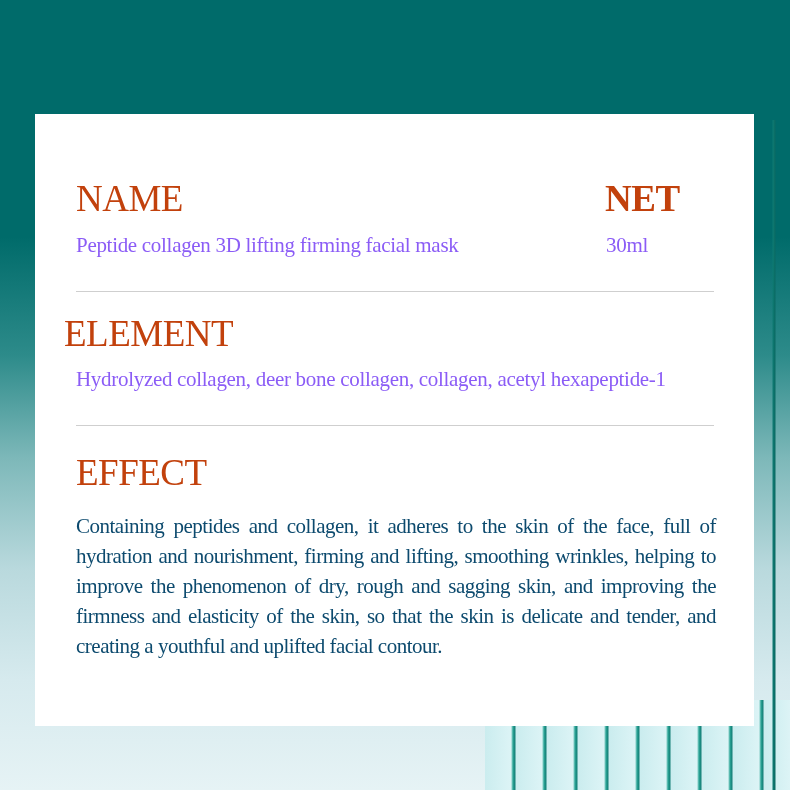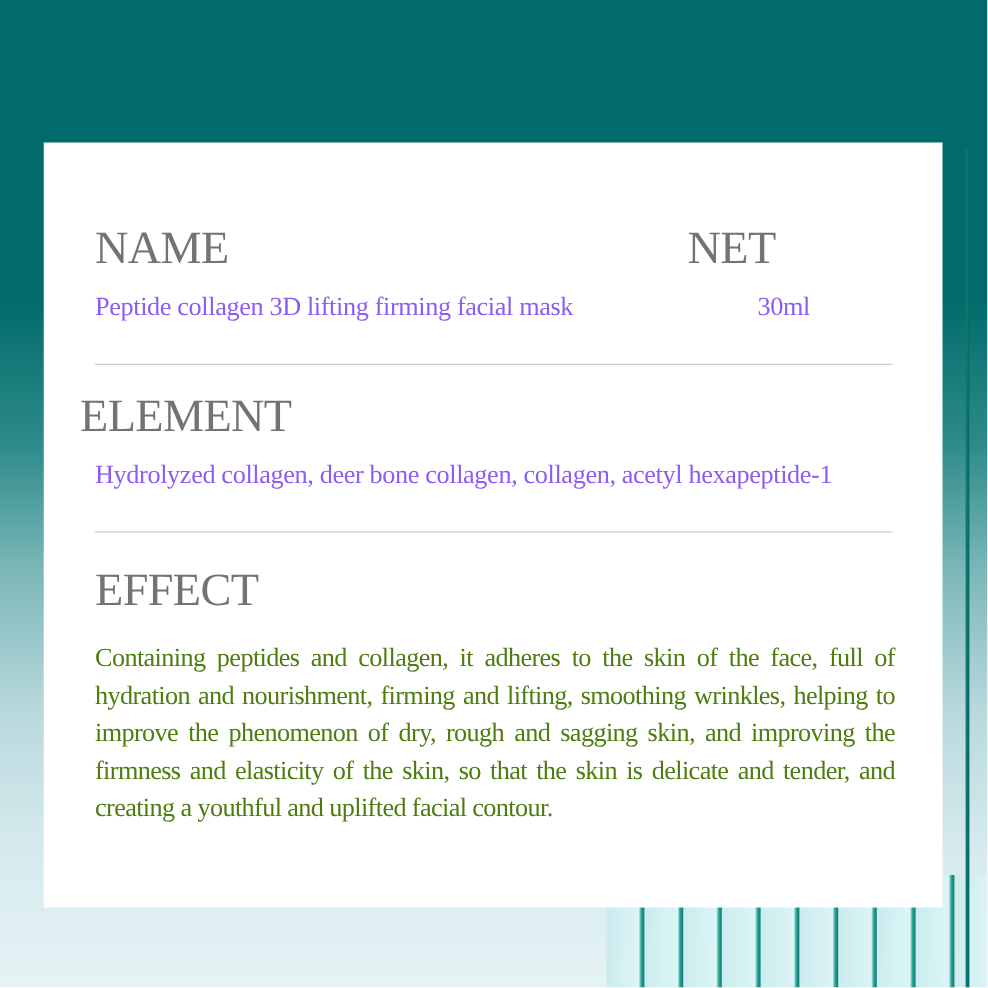--- a/index.html
+++ b/index.html
@@ -23,49 +23,49 @@
     .right-stripe {
       position: absolute; left: 754px; top: 120px; width: 36px; height: 670px;
       background: linear-gradient(90deg,
         rgba(0,0,0,0) 0px, rgba(0,0,0,0) 18px, #0e7a72 19px, #0a6a63 21px, rgba(0,0,0,0) 22px);
     }
     .card {
       position: absolute; left: 35px; top: 114px; width: 719px; height: 612px;
       background: #ffffff;
     }
     .heading {
-      position: absolute; color: #737373; font-size: 37px; letter-spacing: -0.5px;
+      position: absolute; color: #c2410c; font-size: 37px; letter-spacing: -0.5px;
       line-height: 1; margin: 0; font-weight: normal;
     }
     .value {
       position: absolute; color: #8b5cf6; font-size: 21px; line-height: 1;
       letter-spacing: -0.3px;
     }
     .divider {
       position: absolute; left: 76px; width: 638px; height: 1px; background: #cfcfcf;
     }
     .para {
       position: absolute; left: 76px; top: 511px; width: 640px;
-      color: #4d7c0f; font-size: 21px; line-height: 30px;
+      color: #0c4a6e; font-size: 21px; line-height: 30px;
       text-align: justify; letter-spacing: -0.5px; margin: 0;
     }
   </style>
 </head>
 <body>
 
 <div class="bg"></div>
 <div class="stripes"></div>
 <div class="right-stripe"></div>
 
 <div class="card"></div>
 
 <h2 class="heading" style="left:76px; top:180px;">NAME</h2>
 <div class="value" style="left:76px; top:235px;">Peptide collagen 3D lifting firming facial mask</div>
 
-<h2 class="heading" style="left:550px; top:180px;">NET</h2>
+<h2 class="heading" style="left:605px; top:180px;font-weight:bold;">NET</h2>
 <div class="value" style="left:606px; top:235px;">30ml</div>
 
 <div class="divider" style="top:291px;"></div>
 
 <h2 class="heading" style="left:64px; top:315px;">ELEMENT</h2>
 <div class="value" style="left:76px; top:369px;text-align:center;">Hydrolyzed collagen, deer bone collagen, collagen, acetyl hexapeptide-1</div>
 
 <div class="divider" style="top:425px;"></div>
 
 <h2 class="heading" style="left:76px; top:454px;">EFFECT</h2>

